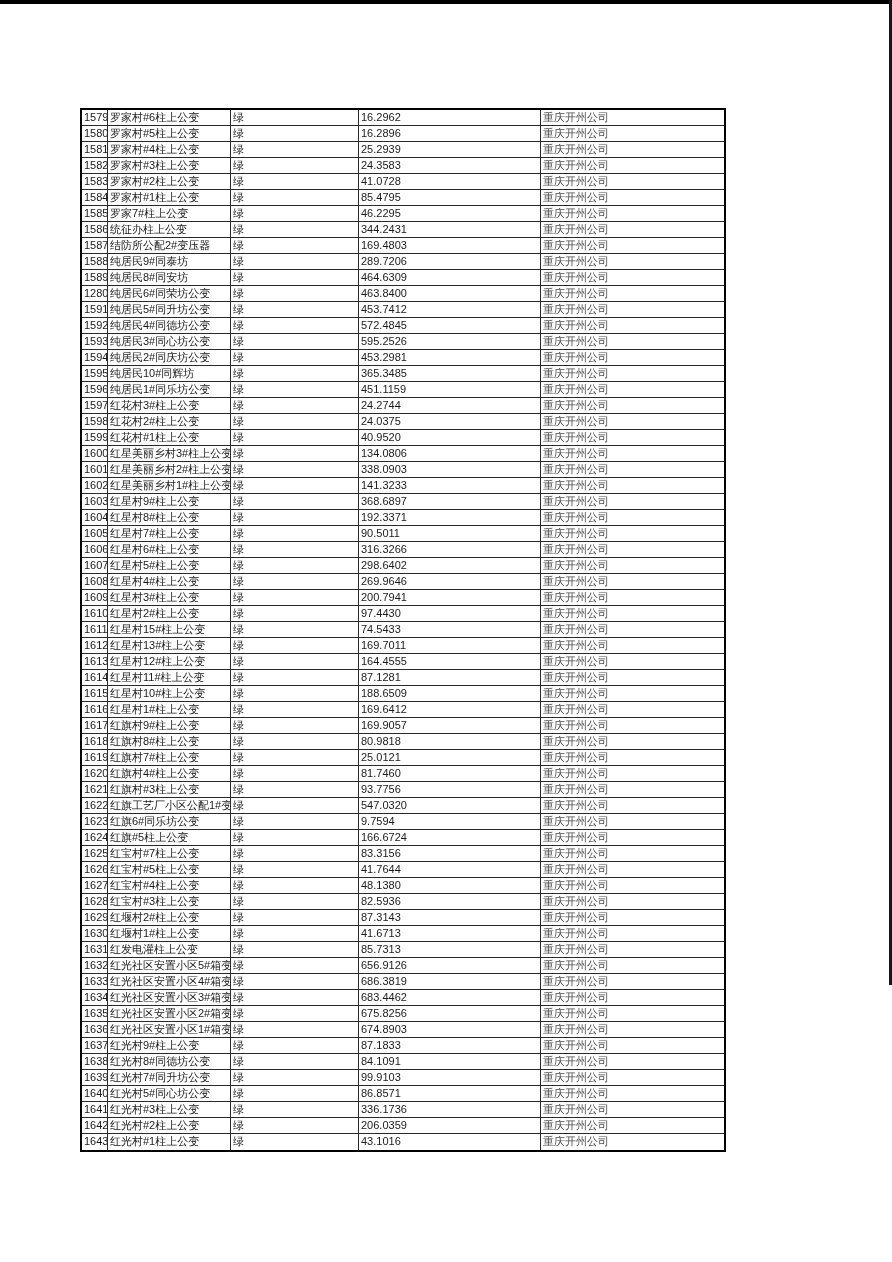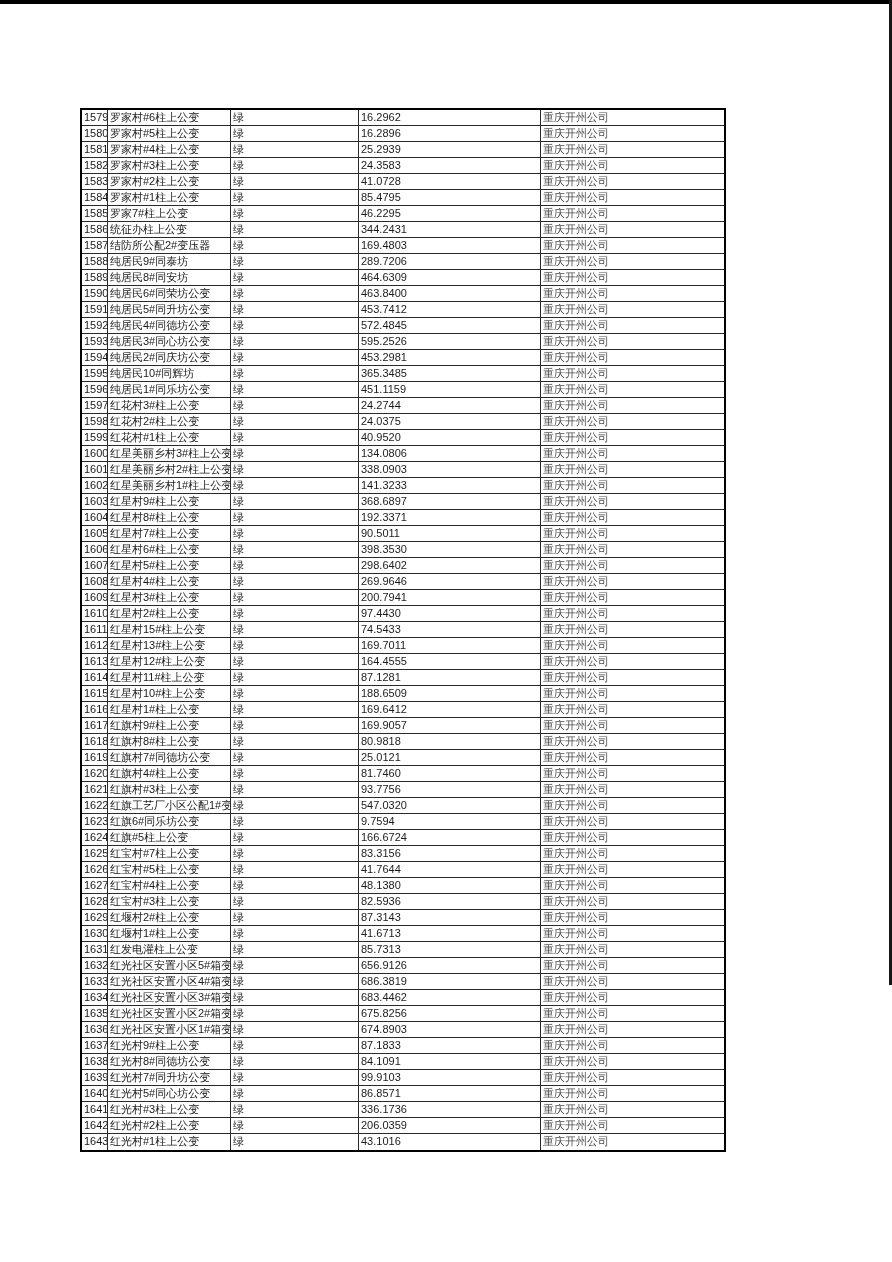--- a/index.html
+++ b/index.html
@@ -129,21 +129,21 @@
         <div class="cell c4">重庆开州公司</div>
       </div>
       <div class="t-row">
         <div class="cell c0">1589</div>
         <div class="cell c1">纯居民8#同安坊</div>
         <div class="cell c2">绿</div>
         <div class="cell c3">464.6309</div>
         <div class="cell c4">重庆开州公司</div>
       </div>
       <div class="t-row">
-        <div class="cell c0">1590</div>
+        <div class="cell c0">1280</div>
         <div class="cell c1">纯居民6#同荣坊公变</div>
         <div class="cell c2">绿</div>
         <div class="cell c3">463.8400</div>
         <div class="cell c4">重庆开州公司</div>
       </div>
       <div class="t-row">
         <div class="cell c0">1591</div>
         <div class="cell c1">纯居民5#同升坊公变</div>
         <div class="cell c2">绿</div>
         <div class="cell c3">453.7412</div>
@@ -244,21 +244,21 @@
         <div class="cell c0">1605</div>
         <div class="cell c1">红星村7#柱上公变</div>
         <div class="cell c2">绿</div>
         <div class="cell c3">90.5011</div>
         <div class="cell c4">重庆开州公司</div>
       </div>
       <div class="t-row">
         <div class="cell c0">1606</div>
         <div class="cell c1">红星村6#柱上公变</div>
         <div class="cell c2">绿</div>
-        <div class="cell c3">398.3530</div>
+        <div class="cell c3">316.3266</div>
         <div class="cell c4">重庆开州公司</div>
       </div>
       <div class="t-row">
         <div class="cell c0">1607</div>
         <div class="cell c1">红星村5#柱上公变</div>
         <div class="cell c2">绿</div>
         <div class="cell c3">298.6402</div>
         <div class="cell c4">重庆开州公司</div>
       </div>
       <div class="t-row">
@@ -333,21 +333,21 @@
       </div>
       <div class="t-row">
         <div class="cell c0">1618</div>
         <div class="cell c1">红旗村8#柱上公变</div>
         <div class="cell c2">绿</div>
         <div class="cell c3">80.9818</div>
         <div class="cell c4">重庆开州公司</div>
       </div>
       <div class="t-row">
         <div class="cell c0">1619</div>
-        <div class="cell c1">红旗村7#同德坊公变</div>
+        <div class="cell c1">红旗村7#柱上公变</div>
         <div class="cell c2">绿</div>
         <div class="cell c3">25.0121</div>
         <div class="cell c4">重庆开州公司</div>
       </div>
       <div class="t-row">
         <div class="cell c0">1620</div>
         <div class="cell c1">红旗村4#柱上公变</div>
         <div class="cell c2">绿</div>
         <div class="cell c3">81.7460</div>
         <div class="cell c4">重庆开州公司</div>

